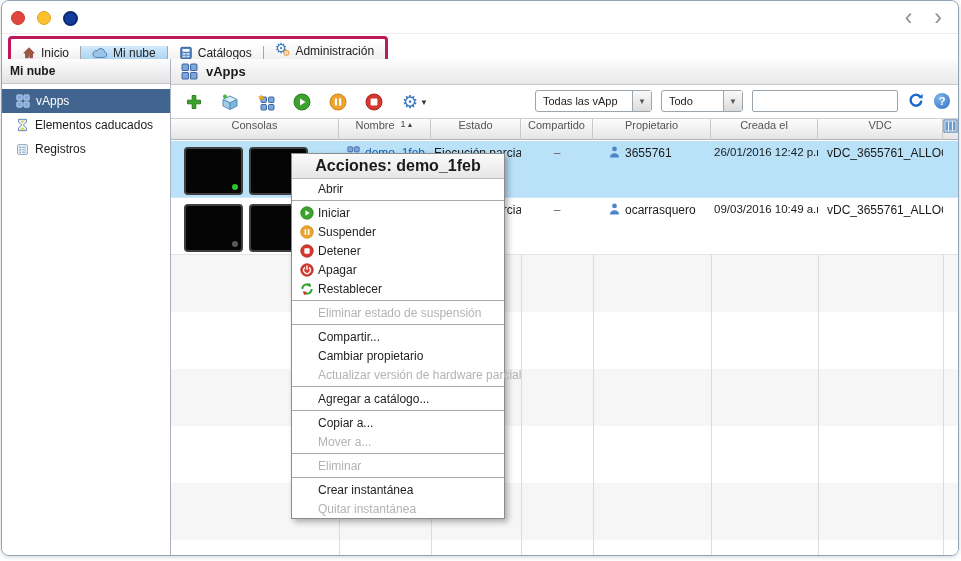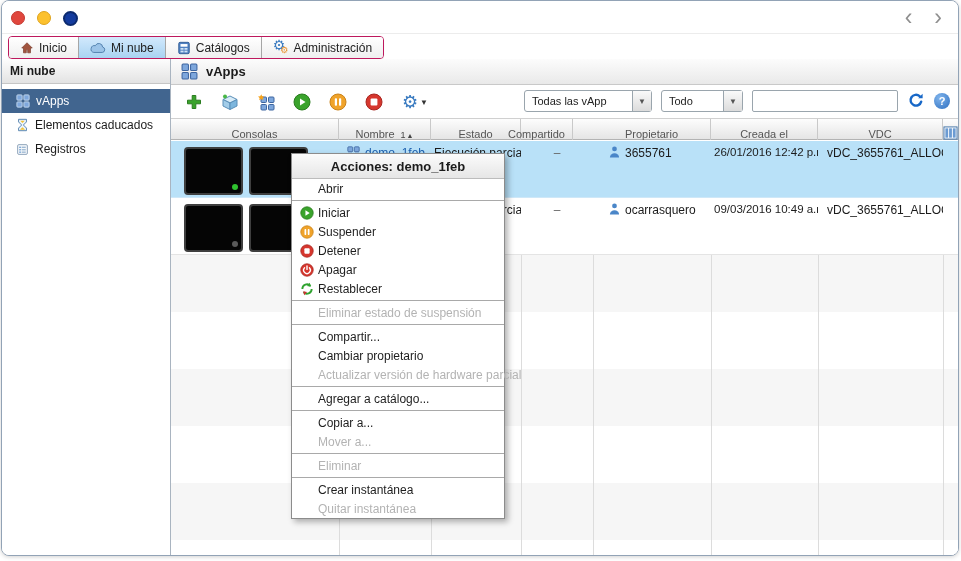--- a/index.html
+++ b/index.html
@@ -10,21 +10,21 @@
   .titlebar{position:relative;height:32px;background:#fff;border-bottom:1px solid #ececec;}
   .lights{position:absolute;left:9px;top:10px;display:flex;gap:12px;}
   .light{width:12px;height:12px;border-radius:50%;}
   .light.red{background:#e0463d;border:1px solid #c43a32;}
   .light.yellow{background:#fcc12e;border:1px solid #dfa31d;}
   .light.blue{background:#143b9e;border:2px solid #0c2a6e;width:11px;height:11px;}
   .nav-arrows{position:absolute;right:16px;top:1px;display:flex;gap:22px;color:#8f8f8f;font-size:23px;}
   .nav-arrows span{cursor:default;line-height:30px;}
   
   .tabbar{height:25px;background:#fff;border-bottom:1px solid #b9c4d0;padding-left:6px;display:flex;align-items:flex-start;}
-  .tabgroup{display:flex;margin-top:2px;height:21px;border:1px solid #be185d;border-radius:4px;overflow:hidden;background:#fff;box-shadow:0 1px 1px rgba(0,0,0,.08);}
+  .tabgroup{display:flex;margin-top:2px;height:21px;border:3px solid #be185d;border-radius:4px;overflow:hidden;background:#fff;box-shadow:0 1px 1px rgba(0,0,0,.08);align-items:flex-end;}
   .tab{display:flex;align-items:center;gap:5px;padding:0 11px;font-size:12px;color:#222;
     border-right:1px solid #a6a6a6;background:linear-gradient(#ffffff,#efefef);cursor:default;white-space:nowrap;}
   .tab:last-child{border-right:none;}
   .tab.selected{background:linear-gradient(#d2e9fc,#a9d3f2);}
   .tab svg{flex:0 0 auto;}
   .gear-glyph{color:#3a7bc0;font-size:14px;line-height:14px;}
   .gear-glyph .small{color:#e8912c;font-size:9px;margin-left:-5px;vertical-align:-3px;}
   
   .sidebar{position:absolute;left:0;top:58px;width:168px;bottom:0;background:#fff;border-right:1px solid #a9b4c0;}
   .side-header{height:25px;box-sizing:border-box;background:linear-gradient(#fdfdfd,#e3e3e3);
@@ -40,31 +40,31 @@
   .toolbar{position:relative;height:33px;background:#fff;}
   .tool-icons{position:absolute;left:12px;top:6px;display:flex;align-items:center;gap:14px;}
   .tbtn{width:22px;height:22px;display:flex;align-items:center;justify-content:center;cursor:default;}
   .tbtn.gear{width:32px;gap:2px;}
   .tbtn .caret{font-size:8px;color:#333;}
   .tool-right{position:absolute;right:8px;top:5px;display:flex;align-items:center;gap:9px;}
   .combo{display:flex;align-items:stretch;height:22px;border:1px solid #9aa5ad;border-radius:3px;background:#fff;box-sizing:border-box;cursor:default;}
   .combo .lbl{font-size:11px;color:#222;padding:4px 6px 0 7px;white-space:nowrap;}
   .combo .arr{width:18px;border-left:1px solid #9aa5ad;background:linear-gradient(#fafafa,#dcdcdc);
     display:flex;align-items:center;justify-content:center;font-size:8px;color:#555;}
-  .combo.c1{width:128px;}
+  .combo.c1{width:117px;}
   .combo.c1 .lbl{flex:1;}
   .combo.c2{width:82px;}
   .combo.c2 .lbl{flex:1;}
   .searchbox{width:136px;height:20px;border:1px solid #9aa5ad;border-radius:2px;font-size:12px;padding:0 4px;outline:none;}
   .help-btn{width:16px;height:16px;border-radius:50%;background:radial-gradient(circle at 35% 30%,#7fb4ec,#2f6fc0);
     color:#fff;font-size:11px;font-weight:bold;display:flex;align-items:center;justify-content:center;cursor:default;}
   
   .thead{position:absolute;left:0;right:0;top:59px;height:22px;background:linear-gradient(#fdfdfd,#e5e5e5);
     border-top:1px solid #d0d0d0;border-bottom:1px solid #b3b3b3;box-sizing:border-box;font-size:11px;color:#555;}
-  .th{position:absolute;top:0;height:21px;display:flex;align-items:flex-end;justify-content:center;
+  .th{position:absolute;top:0;height:21px;display:flex;align-items:flex-start;justify-content:center;
     border-right:1px solid #c9c9c9;box-sizing:border-box;cursor:default;white-space:nowrap;}
   .sortmark{font-size:9px;color:#444;margin-left:6px;display:flex;align-items:center;gap:1px;}
   .sortmark .tri{font-size:7px;}
   .tbody{position:absolute;left:0;right:0;top:82px;bottom:0;background:#fff;}
   .colline{position:absolute;top:0;bottom:0;width:1px;background:#dcdcdc;z-index:2;}
   .stripe{position:absolute;left:0;right:0;z-index:1;}
   .stripe.gray{background:#f6f6f6;}
   .row{position:absolute;left:0;right:0;height:57px;z-index:3;}
   .row.sel{background:#b9e1f8;border-bottom:1px solid #cfe8f8;box-sizing:border-box;}
   .row.plain{background:#fff;border-bottom:1px solid #e4e4e4;box-sizing:border-box;}
@@ -75,21 +75,21 @@
   .thumb .dot{position:absolute;right:3px;bottom:3px;width:6px;height:6px;border-radius:50%;}
   .dot.on{background:#2fc22f;}
   .dot.off{background:#5a5a5a;}
   .name-link{color:#1c5fae;}
   .dash{color:#666;}
   .creada-txt{font-size:11.5px;}
   
   .cmenu{position:absolute;left:289px;top:152px;width:214px;background:#fff;border:1px solid #8c8c8c;
     box-shadow:3px 3px 6px rgba(0,0,0,.3);z-index:50;box-sizing:border-box;}
   .cmenu-title{height:25px;box-sizing:border-box;background:linear-gradient(#fbfbfb,#e6e6e6);
-    border-bottom:1px solid #bcbcbc;font-size:13px;font-weight:bold;color:#1b1b1b;
+    border-bottom:1px solid #bcbcbc;font-size:16px;font-weight:bold;color:#1b1b1b;
     display:flex;align-items:center;justify-content:center;}
   .mi{display:flex;align-items:center;height:19px;padding-left:6px;font-size:12px;color:#1e1e1e;cursor:default;}
   .mi .ic{width:18px;display:flex;align-items:center;justify-content:center;flex:0 0 18px;}
   .mi .ml{padding-left:2px;white-space:nowrap;}
   .mi.disabled{color:#b3b3b3;}
   .msep{border-top:1px solid #a9a9a9;margin:2px 0;}
 </style>
 </head>
 <body>
 
@@ -269,21 +269,21 @@
       <div class="th" style="left:168px;width:92px">
         <span>Nombre</span>
         <span class="sortmark">
             <span>1</span>
             <span class="tri">▲</span>
           </span>
       </div>
       <div class="th" style="left:260px;width:90px">
           <span>Estado</span>
         </div>
-      <div class="th" style="left:330px;width:72px">
+      <div class="th" style="left:350px;width:72px">
           <span>Compartido</span>
         </div>
       <div class="th" style="left:422px;width:118px">
           <span>Propietario</span>
         </div>
       <div class="th" style="left:540px;width:107px">
           <span>Creada el</span>
         </div>
       <div class="th" style="left:647px;width:125px">
           <span>VDC</span>

